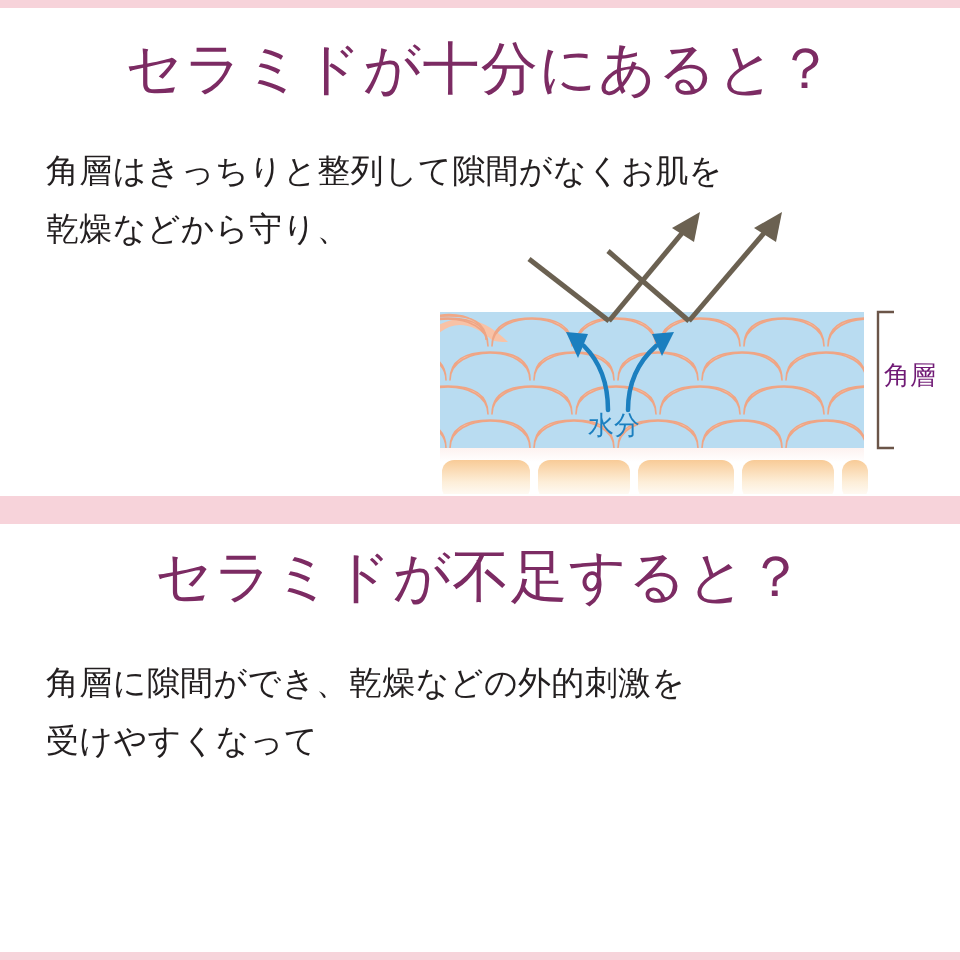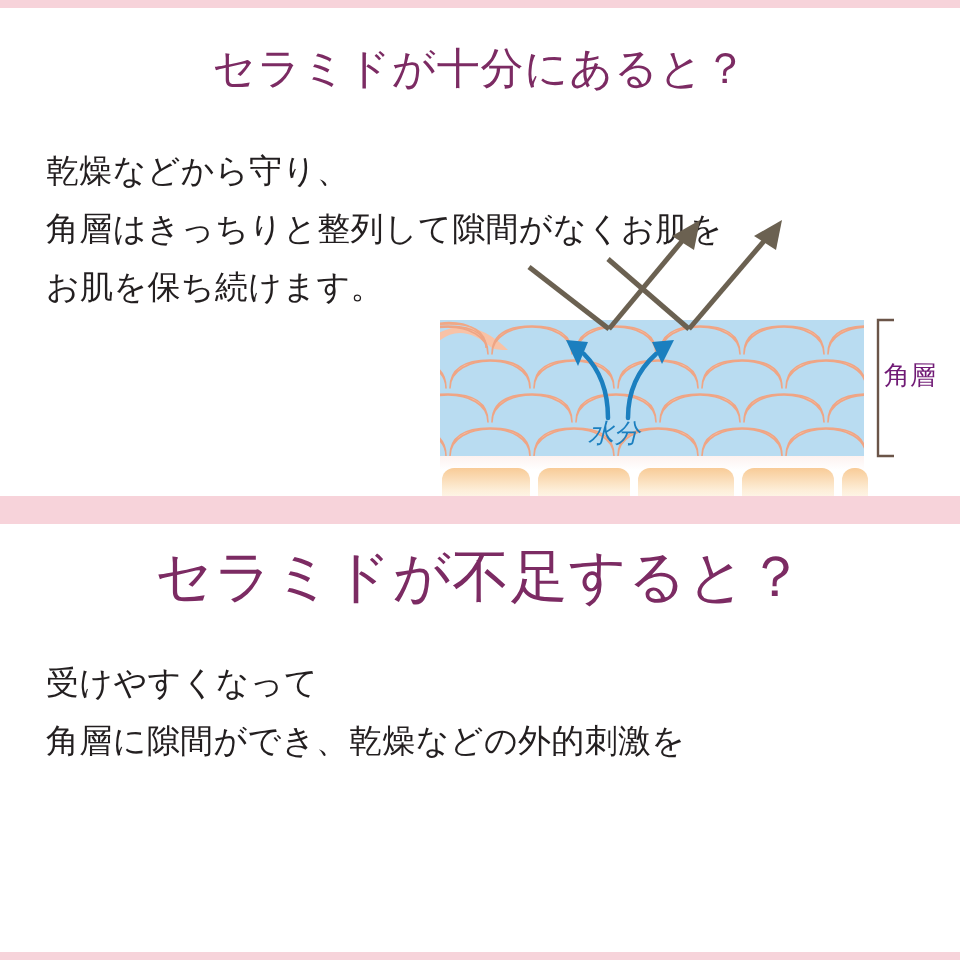--- a/index.html
+++ b/index.html
@@ -42,41 +42,41 @@
   .heading {
     position: absolute;
     width: 960px;
     text-align: center;
     font-family: "Liberation Serif", "DejaVu Serif", serif;
     font-weight: 400;
     color: #7c2b63;
     letter-spacing: 0.02em;
     white-space: nowrap;
   }
-  .heading-1 { top: 26px; font-size: 43px; line-height: 70px; }
+  .heading-1 { top: 26px; font-size: 57px; line-height: 70px; }
   .heading-2 { top: 18px; font-size: 57px; line-height: 70px; }
 
   
   .body-text {
     position: absolute;
     color: #231f20;
     font-size: 33px;
     line-height: 58px;
     letter-spacing: 0.01em;
     white-space: nowrap;
   }
   .body-1 { left: 46px; top: 134px; }
   .body-2 { left: 46px; top: 130px; }
   .body-text .ln { display: block; }
 
   
   .diagram {
     position: absolute;
   }
-  .diagram-1 { left: 432px; top: 194px; width: 470px; height: 300px; font-style: italic; }
+  .diagram-1 { left: 432px; top: 186px; width: 470px; height: 300px; }
   .diagram svg { display: block; }
 
   
   .bracket-label {
     position: absolute;
     color: #701a75;
     font-size: 26px;
     line-height: 30px;
     white-space: nowrap;
   }
@@ -89,23 +89,22 @@
 
 <div class="page">
 
   <div class="band band-top"></div>
 
   <div class="panel panel-1">
 
     <div class="heading heading-1">セラミドが十分にあると？</div>
 
     <div class="body-text body-1">
+      <span class="ln">角層はきっちりと整列して隙間がなくお肌を</span>
       <span class="ln">乾燥などから守り、</span>
-      <span class="ln">角層はきっちりと整列して隙間がなくお肌を</span>
-      <span class="ln">お肌を保ち続けます。</span>
     </div>
 
     <div class="diagram diagram-1">
       <svg width="470" height="300" viewBox="0 0 470 300" xmlns="http://www.w3.org/2000/svg">
         <defs>
           <linearGradient id="basalFade1" x1="0" y1="0" x2="0" y2="1">
             <stop offset="0%" stop-color="#f8cb97"></stop>
             <stop offset="55%" stop-color="#fdeed8"></stop>
             <stop offset="100%" stop-color="#ffffff"></stop>
           </linearGradient>
@@ -225,21 +224,21 @@
     <div class="bracket-label bracket-label-1">角層</div>
   </div>
 
   <div class="band band-mid"></div>
 
   <div class="panel panel-2">
 
     <div class="heading heading-2">セラミドが不足すると？</div>
 
     <div class="body-text body-2">
+      <span class="ln">角層に隙間ができ、乾燥などの外的刺激を</span>
       <span class="ln">受けやすくなって</span>
-      <span class="ln">角層に隙間ができ、乾燥などの外的刺激を</span>
     </div>
 
   </div>
 
   <div class="band band-bottom"></div>
 
 </div>
 
 </body></html>

